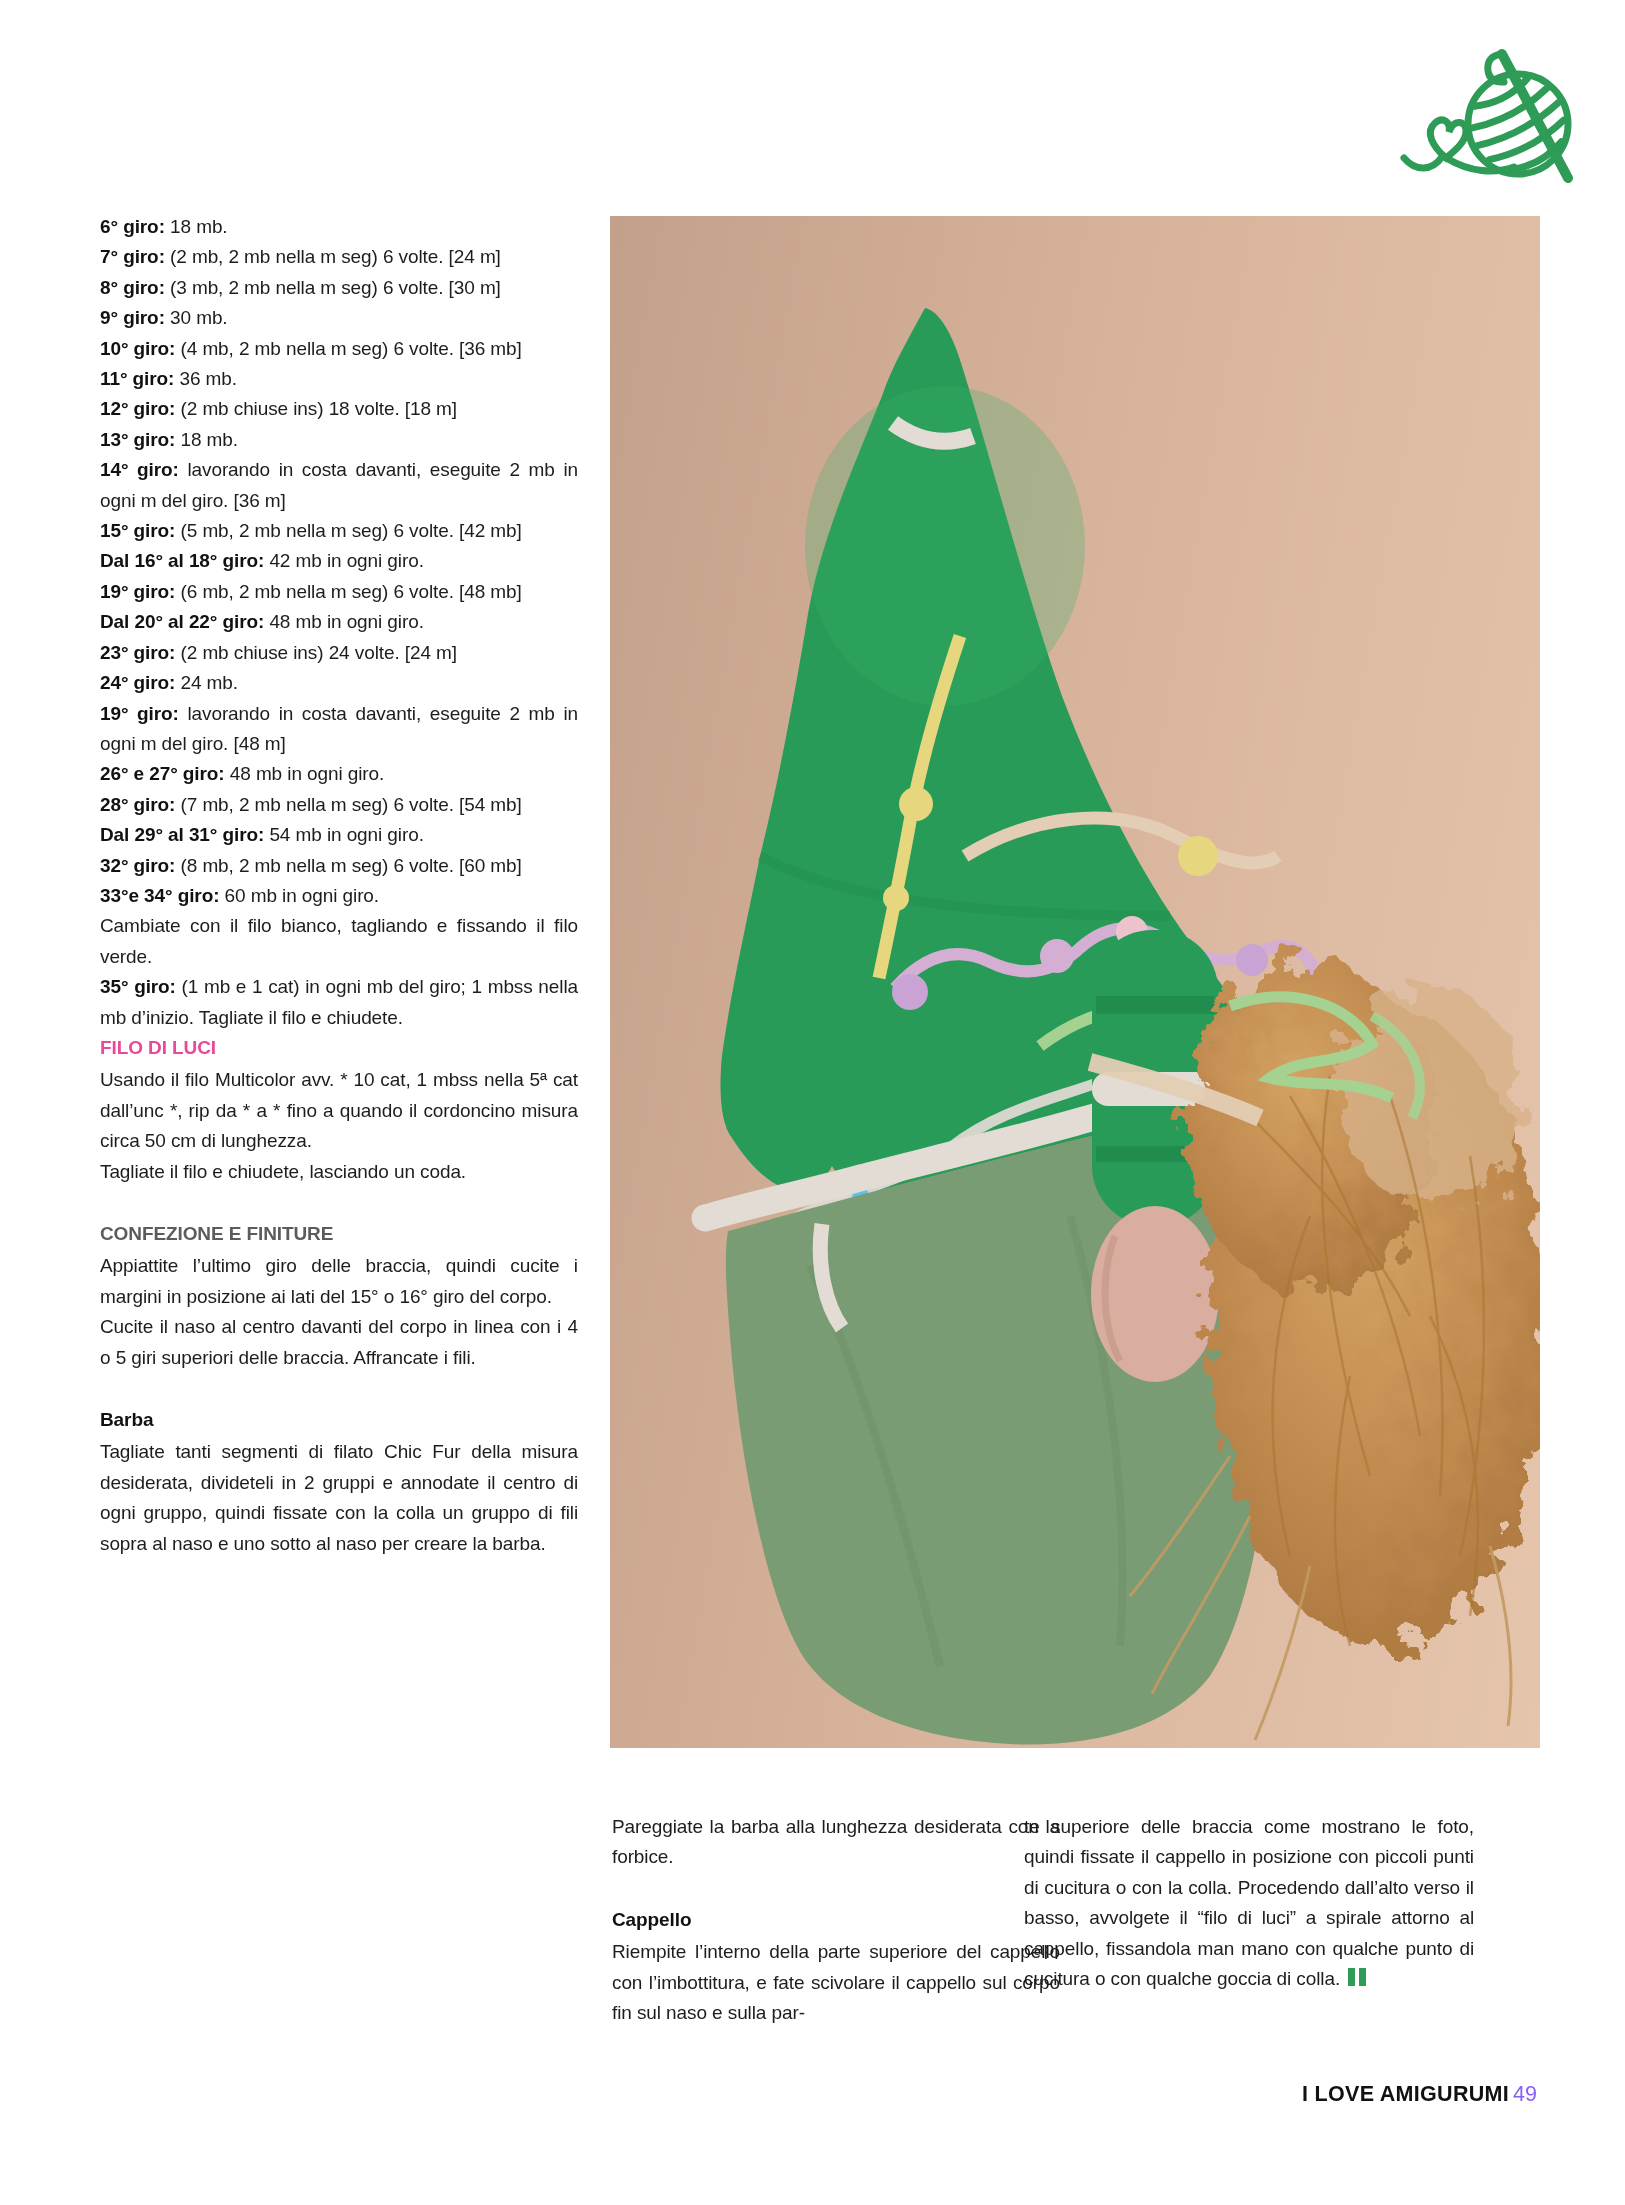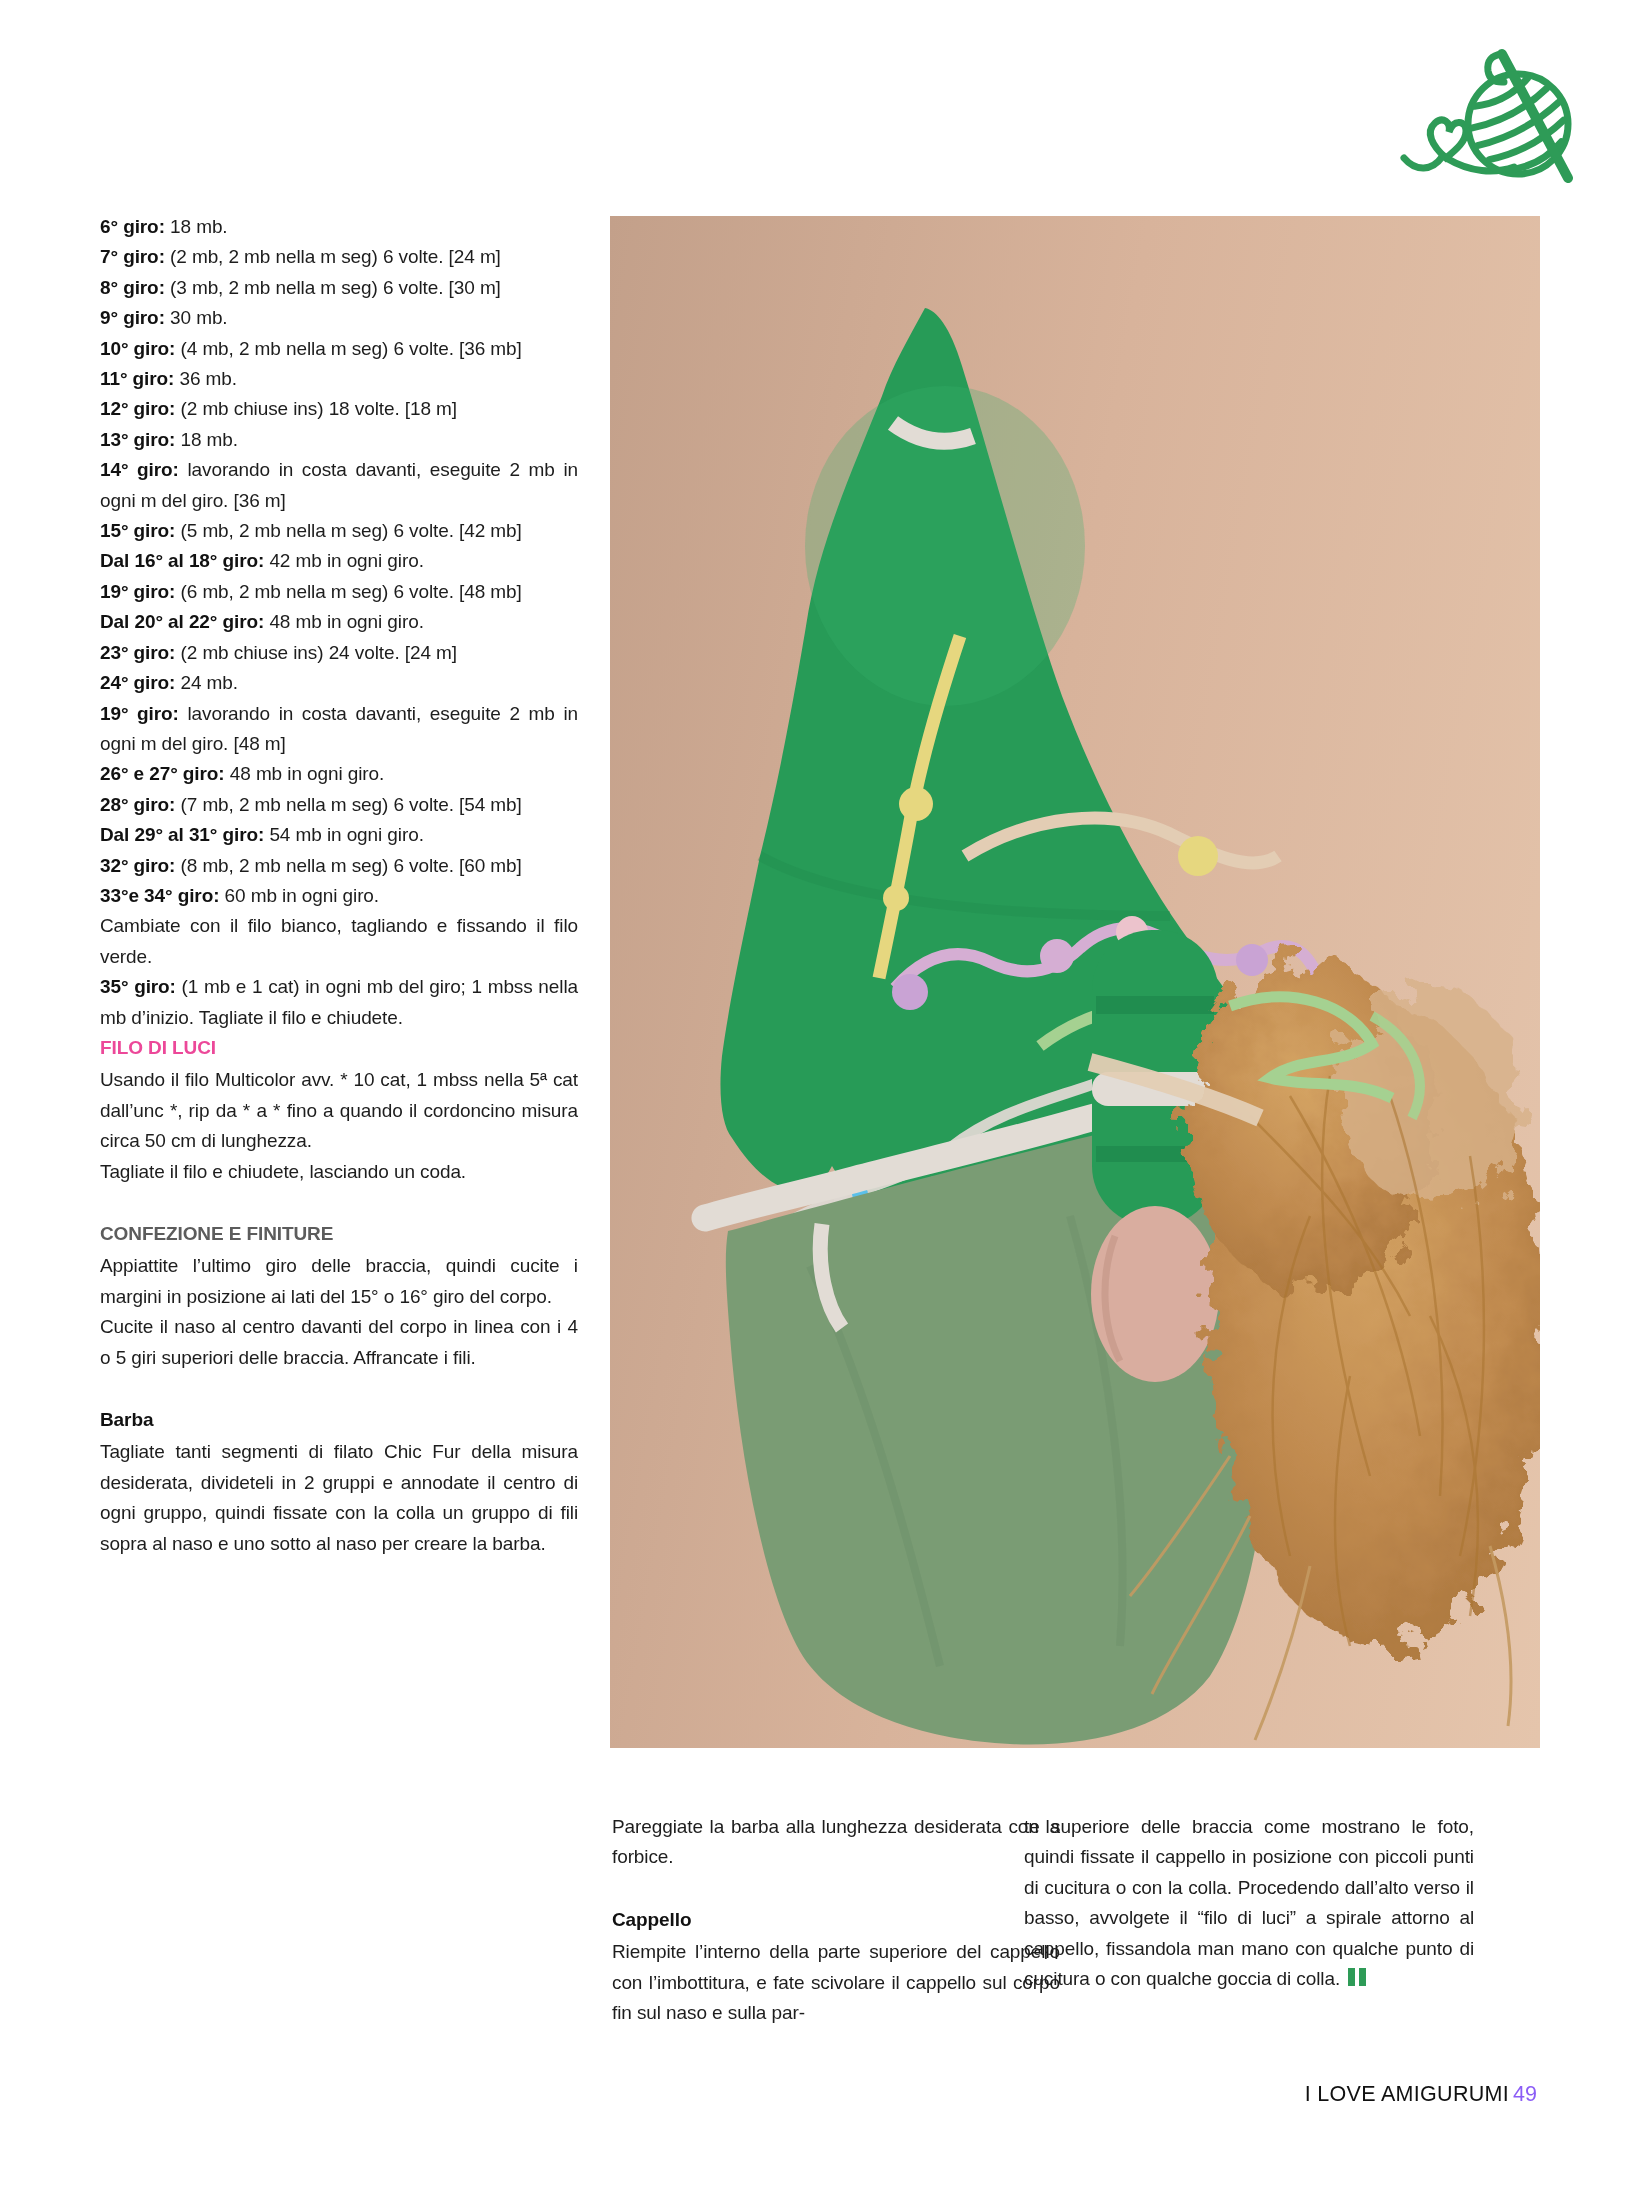--- a/index.html
+++ b/index.html
@@ -16,21 +16,21 @@
   #left-col{left:100px;top:212px;width:478px;}
   #mid-col{left:612px;top:1812px;width:448px;}
   #right-col{left:1024px;top:1812px;width:450px;}
   #photo{
     position:absolute;left:610px;top:216px;width:930px;height:1532px;
     background:linear-gradient(100deg,#c3a08a 0%,#d8b39b 45%,#e5c5ac 100%);
   }
   #photo svg{display:block;width:930px;height:1532px;}
   #logo{position:absolute;left:1398px;top:40px;width:192px;height:158px;}
   #footer{position:absolute;top:2082px;right:88px;font-size:21.5px;white-space:nowrap;}
-  #footer b{font-weight:400;letter-spacing:0.3px;color:#111;}
+  #footer b{font-weight:700;letter-spacing:0.3px;color:#111;}
   #footer .pagenum{font-weight:400;color:#8b5cf6;margin-left:4px;}
   .end-marker{display:inline-block;vertical-align:-1px;margin-left:8px;}
   .end-marker i{display:inline-block;width:7px;height:18px;background:#2e9b57;margin-right:4px;}
   .end-marker i:last-child{margin-right:0;}
 </style>
 </head>
 <body>
 
 <div id="logo">
   <svg viewBox="0 0 192 158">

